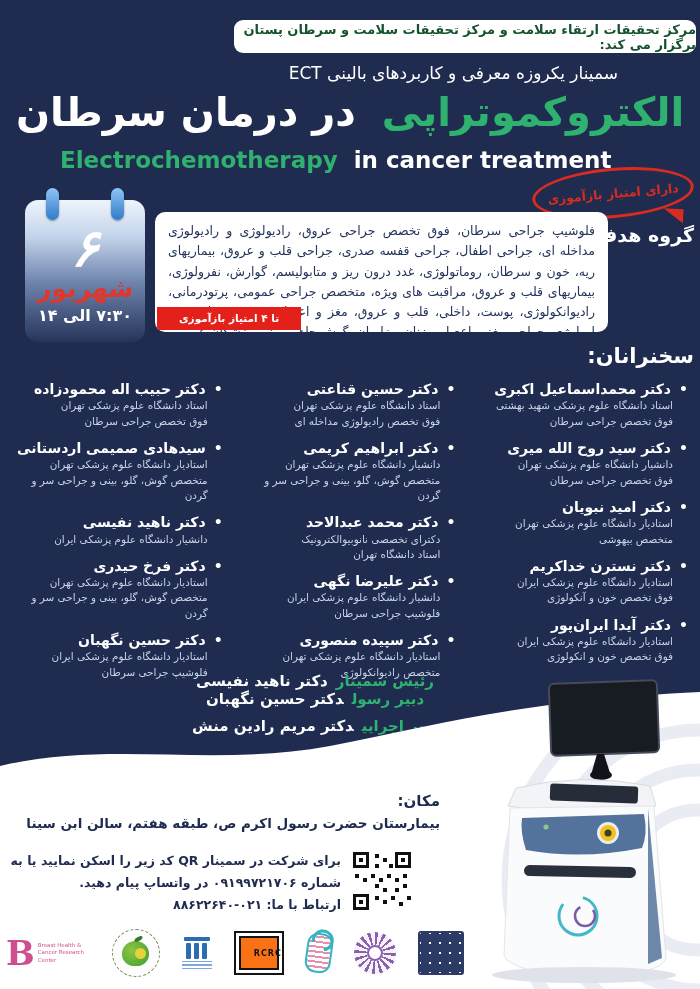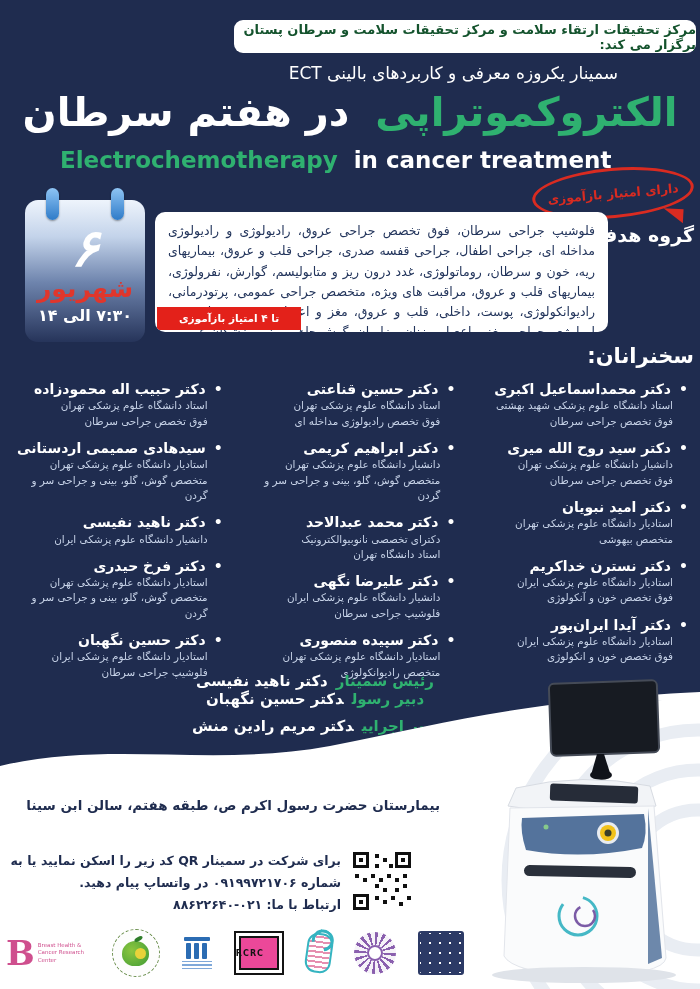--- a/index.html
+++ b/index.html
@@ -78,21 +78,21 @@
   .apple::before{content:"";position:absolute;right:3px;top:7px;width:11px;height:11px;border-radius:50%;
                  background:#e8d23a;}
   .apple::after{content:"";position:absolute;top:-4px;left:12px;width:9px;height:4px;border-radius:50%;
                 background:#2f7d2a;transform:rotate(-30deg);}
   .col-top{width:26px;height:4px;background:#2b6cb3;border-radius:1px;margin-bottom:2px;}
   .col-bars{display:flex;gap:3px;}
   .col-bars i{width:5px;height:16px;background:#2b6cb3;display:block;border-radius:1px;}
   .col-wave{width:30px;height:8px;margin-top:2px;
             background:repeating-linear-gradient(0deg,#7fa8d9 0 1.5px,transparent 1.5px 3.5px);}
   .rcrc-box{width:46px;height:40px;border:2px solid #141414;box-shadow:inset 0 0 0 3px #fff,inset 0 0 0 5px #141414;
-            display:flex;align-items:center;justify-content:flex-start;background:#ec4899;}
+            display:flex;align-items:center;justify-content:flex-end;background:#f97316;}
   .rcrc-text{font-size:8px;font-weight:bold;color:#141414;letter-spacing:1px;}
   .teal-blob{width:22px;height:36px;border-radius:11px;transform:rotate(8deg);border:2px solid #35b4c1;
              background:repeating-linear-gradient(0deg,#fff 0 3px,#e58fb0 3px 5px);position:relative;}
   .teal-blob::after{content:"";position:absolute;top:-6px;left:2px;width:16px;height:16px;border-radius:50%;
                     border:3px solid #35b4c1;border-bottom-color:transparent;transform:rotate(30deg);}
   .flower{width:42px;height:42px;border-radius:50%;
           background:repeating-conic-gradient(#8a5fae 0deg 9deg,#f5f2f8 9deg 22.5deg);position:relative;}
   .flower::after{content:"";position:absolute;inset:13px;border-radius:50%;background:#fff;
                  box-shadow:0 0 0 2px #8a5fae inset;}
   .ornament{width:42px;height:40px;background:#2c3a66;border-radius:3px;box-shadow:inset 0 0 0 2px #fff0;
@@ -102,21 +102,21 @@
 </head>
 <body>
 
 <div class="poster">
 
   <div class="org-pill">مرکز تحقیقات ارتقاء سلامت و مرکز تحقیقات سلامت و سرطان پستان برگزار می کند:</div>
 
   <div class="seminar-line">سمینار یکروزه معرفی و کاربردهای بالینی ECT</div>
   <div class="title-big">
     <span class="t-green">الکتروکموتراپی</span>
-    <span class="t-white">در هفتم سرطان</span>
+    <span class="t-white">در درمان سرطان</span>
   </div>
   <div class="title-en">
     <span class="t-green">Electrochemotherapy</span>
     <span class="t-white">in cancer treatment</span>
   </div>
 
   <div class="badge">
     <span>دارای امتیاز بازآموزی</span>
     <span class="badge-tail"></span>
   </div>
@@ -256,20 +256,21 @@
     <circle cx="150" cy="157" r="8" fill="#f1c21b"></circle>
     <circle cx="150" cy="157" r="3.5" fill="#3a3f2a"></circle>
     <circle cx="88" cy="151" r="2.5" fill="#86c98b"></circle>
     <rect x="66" y="190" width="112" height="11" rx="5.5" fill="#2a303b" transform="rotate(1 122 195)"></rect>
     <circle cx="120" cy="240" r="19" fill="none" stroke="#45b8c6" stroke-width="3" stroke-dasharray="72 22"></circle>
     <circle cx="127" cy="240" r="10" fill="none" stroke="#7b5ba6" stroke-width="2.5" stroke-dasharray="42 14"></circle>
     <ellipse cx="126" cy="299" rx="92" ry="8" fill="#dfe3e9"></ellipse>
   </svg>
 
   <div class="loc-block">
+    <div class="loc-label">مکان:</div>
     <div class="loc-value">بیمارستان حضرت رسول اکرم ص، طبقه هفتم، سالن ابن سینا</div>
   </div>
 
   <div class="qr-block">
     <svg class="qr-code" width="62" height="62" viewBox="0 0 62 62">
       <rect width="62" height="62" fill="#fff"></rect>
       <g fill="#101010">
         <rect x="2" y="2" width="16" height="16"></rect>
           <rect x="44" y="2" width="16" height="16"></rect>
           <rect x="2" y="44" width="16" height="16"></rect>

